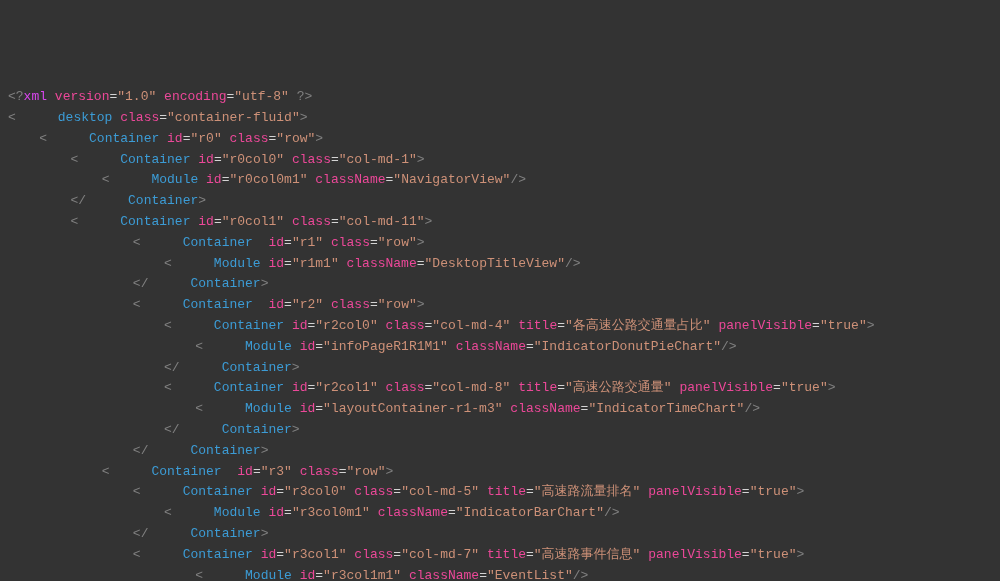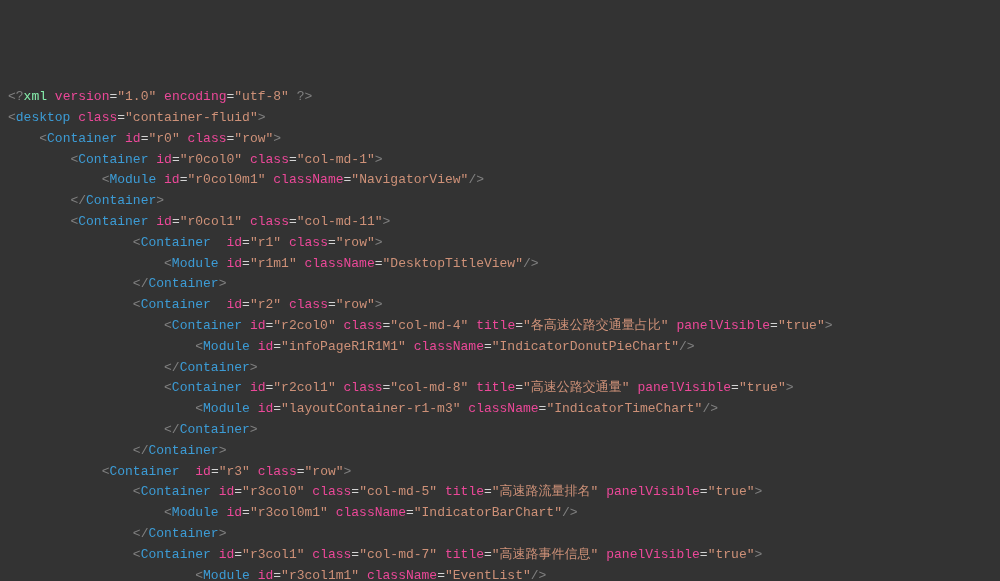--- a/index.html
+++ b/index.html
@@ -12,26 +12,26 @@
     padding: 4px 8px;
     width: 1000px;
     height: 581px;
     overflow: hidden;
     white-space: pre;
   }
   .code-block {
     white-space: pre;
   }
   .bracket { color: #808080; }
-  .tag { color: #3c9cd6; }
+  .tag { color: #3c9cd6; margin-left: 42px; }
   .attr-name { color: #ec4899; }
   .attr-value { color: #ce9178; }
   .eq { color: #d4d4d4; }
   .pi { color: #808080; }
-  .xml-decl { color: #86efac; }
+  .xml-decl { color: #d946ef; }
 </style>
 </head>
 <body>
 
 
 
 <div id="code" class="code-block"><div><span></span><span class="pi">&lt;?</span><span class="xml-decl">xml</span><span class="plain"> </span><span class="attr-name">version</span><span class="eq">=</span><span class="attr-value">"1.0"</span><span class="plain"> </span><span class="attr-name">encoding</span><span class="eq">=</span><span class="attr-value">"utf-8"</span><span class="plain"> </span><span class="pi">?&gt;</span></div><div><span></span><span class="bracket">&lt;</span><span class="tag">desktop</span><span class="plain"> </span><span class="attr-name">class</span><span class="eq">=</span><span class="attr-value">"container-fluid"</span><span class="bracket">&gt;</span></div><div><span>    </span><span class="bracket">&lt;</span><span class="tag">Container</span><span class="plain"> </span><span class="attr-name">id</span><span class="eq">=</span><span class="attr-value">"r0"</span><span class="plain"> </span><span class="attr-name">class</span><span class="eq">=</span><span class="attr-value">"row"</span><span class="bracket">&gt;</span></div><div><span>        </span><span class="bracket">&lt;</span><span class="tag">Container</span><span class="plain"> </span><span class="attr-name">id</span><span class="eq">=</span><span class="attr-value">"r0col0"</span><span class="plain"> </span><span class="attr-name">class</span><span class="eq">=</span><span class="attr-value">"col-md-1"</span><span class="bracket">&gt;</span></div><div><span>            </span><span class="bracket">&lt;</span><span class="tag">Module</span><span class="plain"> </span><span class="attr-name">id</span><span class="eq">=</span><span class="attr-value">"r0col0m1"</span><span class="plain"> </span><span class="attr-name">className</span><span class="eq">=</span><span class="attr-value">"NavigatorView"</span><span class="bracket">/&gt;</span></div><div><span>        </span><span class="bracket">&lt;/</span><span class="tag">Container</span><span class="bracket">&gt;</span></div><div><span>        </span><span class="bracket">&lt;</span><span class="tag">Container</span><span class="plain"> </span><span class="attr-name">id</span><span class="eq">=</span><span class="attr-value">"r0col1"</span><span class="plain"> </span><span class="attr-name">class</span><span class="eq">=</span><span class="attr-value">"col-md-11"</span><span class="bracket">&gt;</span></div><div><span>                </span><span class="bracket">&lt;</span><span class="tag">Container</span><span class="plain">  </span><span class="attr-name">id</span><span class="eq">=</span><span class="attr-value">"r1"</span><span class="plain"> </span><span class="attr-name">class</span><span class="eq">=</span><span class="attr-value">"row"</span><span class="bracket">&gt;</span></div><div><span>                    </span><span class="bracket">&lt;</span><span class="tag">Module</span><span class="plain"> </span><span class="attr-name">id</span><span class="eq">=</span><span class="attr-value">"r1m1"</span><span class="plain"> </span><span class="attr-name">className</span><span class="eq">=</span><span class="attr-value">"DesktopTitleView"</span><span class="bracket">/&gt;</span></div><div><span>                </span><span class="bracket">&lt;/</span><span class="tag">Container</span><span class="bracket">&gt;</span></div><div><span>                </span><span class="bracket">&lt;</span><span class="tag">Container</span><span class="plain">  </span><span class="attr-name">id</span><span class="eq">=</span><span class="attr-value">"r2"</span><span class="plain"> </span><span class="attr-name">class</span><span class="eq">=</span><span class="attr-value">"row"</span><span class="bracket">&gt;</span></div><div><span>                    </span><span class="bracket">&lt;</span><span class="tag">Container</span><span class="plain"> </span><span class="attr-name">id</span><span class="eq">=</span><span class="attr-value">"r2col0"</span><span class="plain"> </span><span class="attr-name">class</span><span class="eq">=</span><span class="attr-value">"col-md-4"</span><span class="plain"> </span><span class="attr-name">title</span><span class="eq">=</span><span class="attr-value">"各高速公路交通量占比"</span><span class="plain"> </span><span class="attr-name">panelVisible</span><span class="eq">=</span><span class="attr-value">"true"</span><span class="bracket">&gt;</span></div><div><span>                        </span><span class="bracket">&lt;</span><span class="tag">Module</span><span class="plain"> </span><span class="attr-name">id</span><span class="eq">=</span><span class="attr-value">"infoPageR1R1M1"</span><span class="plain"> </span><span class="attr-name">className</span><span class="eq">=</span><span class="attr-value">"IndicatorDonutPieChart"</span><span class="bracket">/&gt;</span></div><div><span>                    </span><span class="bracket">&lt;/</span><span class="tag">Container</span><span class="bracket">&gt;</span></div><div><span>                    </span><span class="bracket">&lt;</span><span class="tag">Container</span><span class="plain"> </span><span class="attr-name">id</span><span class="eq">=</span><span class="attr-value">"r2col1"</span><span class="plain"> </span><span class="attr-name">class</span><span class="eq">=</span><span class="attr-value">"col-md-8"</span><span class="plain"> </span><span class="attr-name">title</span><span class="eq">=</span><span class="attr-value">"高速公路交通量"</span><span class="plain"> </span><span class="attr-name">panelVisible</span><span class="eq">=</span><span class="attr-value">"true"</span><span class="bracket">&gt;</span></div><div><span>                        </span><span class="bracket">&lt;</span><span class="tag">Module</span><span class="plain"> </span><span class="attr-name">id</span><span class="eq">=</span><span class="attr-value">"layoutContainer-r1-m3"</span><span class="plain"> </span><span class="attr-name">className</span><span class="eq">=</span><span class="attr-value">"IndicatorTimeChart"</span><span class="bracket">/&gt;</span></div><div><span>                    </span><span class="bracket">&lt;/</span><span class="tag">Container</span><span class="bracket">&gt;</span></div><div><span>                </span><span class="bracket">&lt;/</span><span class="tag">Container</span><span class="bracket">&gt;</span></div><div><span>            </span><span class="bracket">&lt;</span><span class="tag">Container</span><span class="plain">  </span><span class="attr-name">id</span><span class="eq">=</span><span class="attr-value">"r3"</span><span class="plain"> </span><span class="attr-name">class</span><span class="eq">=</span><span class="attr-value">"row"</span><span class="bracket">&gt;</span></div><div><span>                </span><span class="bracket">&lt;</span><span class="tag">Container</span><span class="plain"> </span><span class="attr-name">id</span><span class="eq">=</span><span class="attr-value">"r3col0"</span><span class="plain"> </span><span class="attr-name">class</span><span class="eq">=</span><span class="attr-value">"col-md-5"</span><span class="plain"> </span><span class="attr-name">title</span><span class="eq">=</span><span class="attr-value">"高速路流量排名"</span><span class="plain"> </span><span class="attr-name">panelVisible</span><span class="eq">=</span><span class="attr-value">"true"</span><span class="bracket">&gt;</span></div><div><span>                    </span><span class="bracket">&lt;</span><span class="tag">Module</span><span class="plain"> </span><span class="attr-name">id</span><span class="eq">=</span><span class="attr-value">"r3col0m1"</span><span class="plain"> </span><span class="attr-name">className</span><span class="eq">=</span><span class="attr-value">"IndicatorBarChart"</span><span class="bracket">/&gt;</span></div><div><span>                </span><span class="bracket">&lt;/</span><span class="tag">Container</span><span class="bracket">&gt;</span></div><div><span>                </span><span class="bracket">&lt;</span><span class="tag">Container</span><span class="plain"> </span><span class="attr-name">id</span><span class="eq">=</span><span class="attr-value">"r3col1"</span><span class="plain"> </span><span class="attr-name">class</span><span class="eq">=</span><span class="attr-value">"col-md-7"</span><span class="plain"> </span><span class="attr-name">title</span><span class="eq">=</span><span class="attr-value">"高速路事件信息"</span><span class="plain"> </span><span class="attr-name">panelVisible</span><span class="eq">=</span><span class="attr-value">"true"</span><span class="bracket">&gt;</span></div><div><span>                        </span><span class="bracket">&lt;</span><span class="tag">Module</span><span class="plain"> </span><span class="attr-name">id</span><span class="eq">=</span><span class="attr-value">"r3col1m1"</span><span class="plain"> </span><span class="attr-name">className</span><span class="eq">=</span><span class="attr-value">"EventList"</span><span class="bracket">/&gt;</span></div></div>
 
 
 

